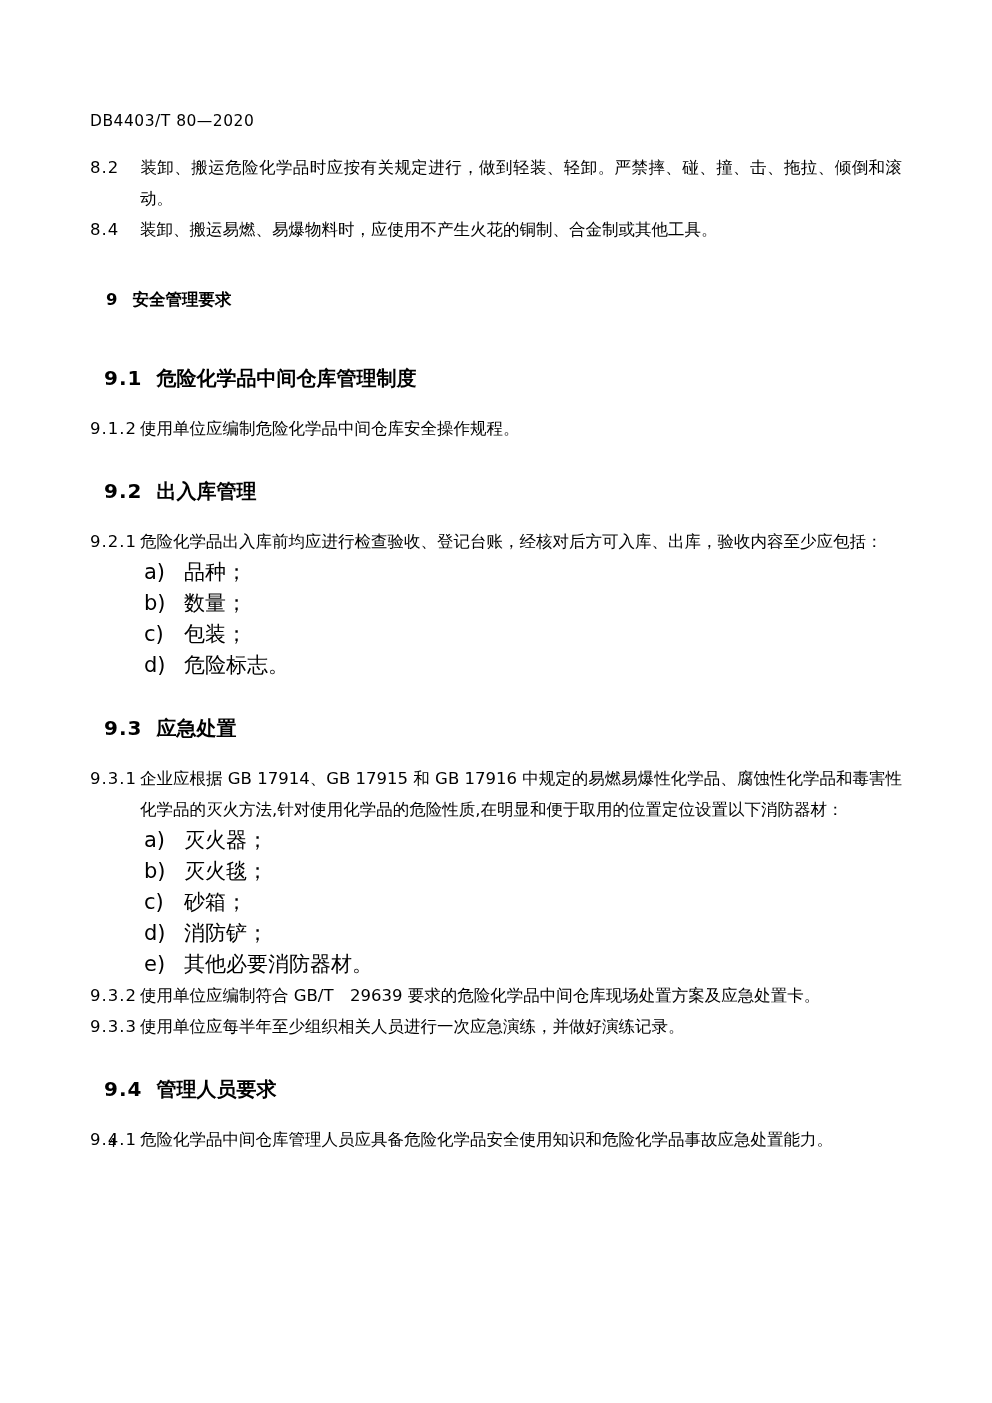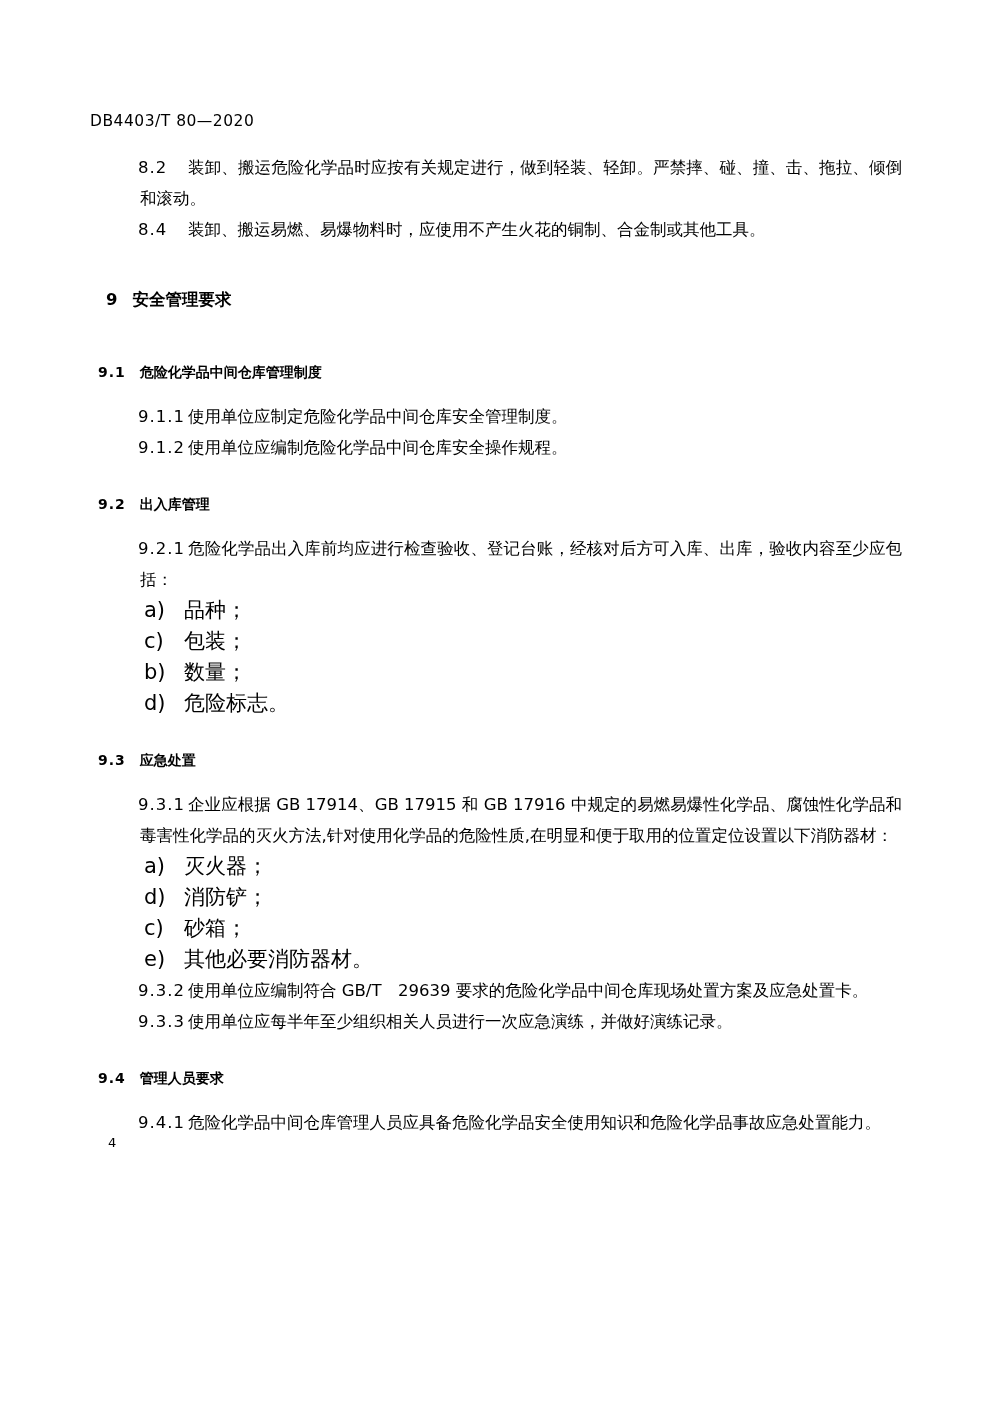--- a/index.html
+++ b/index.html
@@ -30,37 +30,36 @@
   }
   .para {
     font-size: 16.5px;
     line-height: 31px;
     text-align: justify;
     text-justify: inter-ideograph;
     margin: 0;
   }
   .num {
     letter-spacing: 1.2px;
-    margin-left: 48px;
   }
   .gap-sm { height: 6px; }
   .gap-md { height: 18px; }
   .gap-lg { height: 24px; }
   .heading1 {
     font-size: 16.5px;
     font-weight: bold;
     line-height: 30px;
     margin: 16px;
   }
   .heading1 .h-num { margin-right: 14px; letter-spacing: 1px; }
   .heading2 {
-    font-size: 14px;
+    font-size: 20px;
     font-weight: bold;
     line-height: 30px;
-    margin: 8px;
+    margin: 14px;
   }
   .heading2 .h-num { margin-right: 14px; letter-spacing: 1px; }
   .list {
     margin: 0;
     padding: 0;
     list-style: none;
   }
   .list li {
     font-size: 21px;
     line-height: 31px;
@@ -104,52 +103,52 @@
   <div class="gap-lg"></div>
 
   <p class="heading1"><span class="h-num">9</span><span>安全管理要求</span></p>
 
   <div class="gap-md"></div>
 
   <p class="heading2"><span class="h-num">9.1</span><span>危险化学品中间仓库管理制度</span></p>
 
   <div class="gap-sm"></div>
 
-  <p class="para hang"><span class="lbl num">9.1.1</span><span>使用单位应制定危险化学品中间仓库安全管理制度。</span></p>
 
   <p class="para hang"><span class="lbl num">9.1.2</span><span>使用单位应编制危险化学品中间仓库安全操作规程。</span></p>
 
   <div class="gap-md"></div>
 
   <p class="heading2"><span class="h-num">9.2</span><span>出入库管理</span></p>
 
   <div class="gap-sm"></div>
 
   <p class="para hang"><span class="lbl num">9.2.1</span><span>危险化学品出入库前均应进行检查验收、登记台账，经核对后方可入库、出库，验收内容至少应包括：</span></p>
 
   <ul class="list">
     <li><span class="mark">a)</span><span>品种；</span></li>
+    <li><span class="mark">b)</span><span>数量；</span></li>
     <li><span class="mark">c)</span><span>包装；</span></li>
-    <li><span class="mark">b)</span><span>数量；</span></li>
     <li><span class="mark">d)</span><span>危险标志。</span></li>
   </ul>
 
 
   <div class="gap-md"></div>
 
   <p class="heading2"><span class="h-num">9.3</span><span>应急处置</span></p>
 
   <div class="gap-sm"></div>
 
   <p class="para hang"><span class="lbl num">9.3.1</span><span>企业应根据 GB 17914、GB 17915 和 GB 17916 中规定的易燃易爆性化学品、腐蚀性化学品和毒害性化学品的灭火方法,针对使用化学品的危险性质,在明显和便于取用的位置定位设置以下消防器材：</span></p>
 
   <ul class="list">
     <li><span class="mark">a)</span><span>灭火器；</span></li>
+    <li><span class="mark">b)</span><span>灭火毯；</span></li>
+    <li><span class="mark">c)</span><span>砂箱；</span></li>
     <li><span class="mark">d)</span><span>消防铲；</span></li>
-    <li><span class="mark">c)</span><span>砂箱；</span></li>
     <li><span class="mark">e)</span><span>其他必要消防器材。</span></li>
   </ul>
 
   <p class="para hang"><span class="lbl num">9.3.2</span><span>使用单位应编制符合 GB/T　29639 要求的危险化学品中间仓库现场处置方案及应急处置卡。</span></p>
 
   <p class="para hang"><span class="lbl num">9.3.3</span><span>使用单位应每半年至少组织相关人员进行一次应急演练，并做好演练记录。</span></p>
 
   <div class="gap-md"></div>
 
   <p class="heading2"><span class="h-num">9.4</span><span>管理人员要求</span></p>

